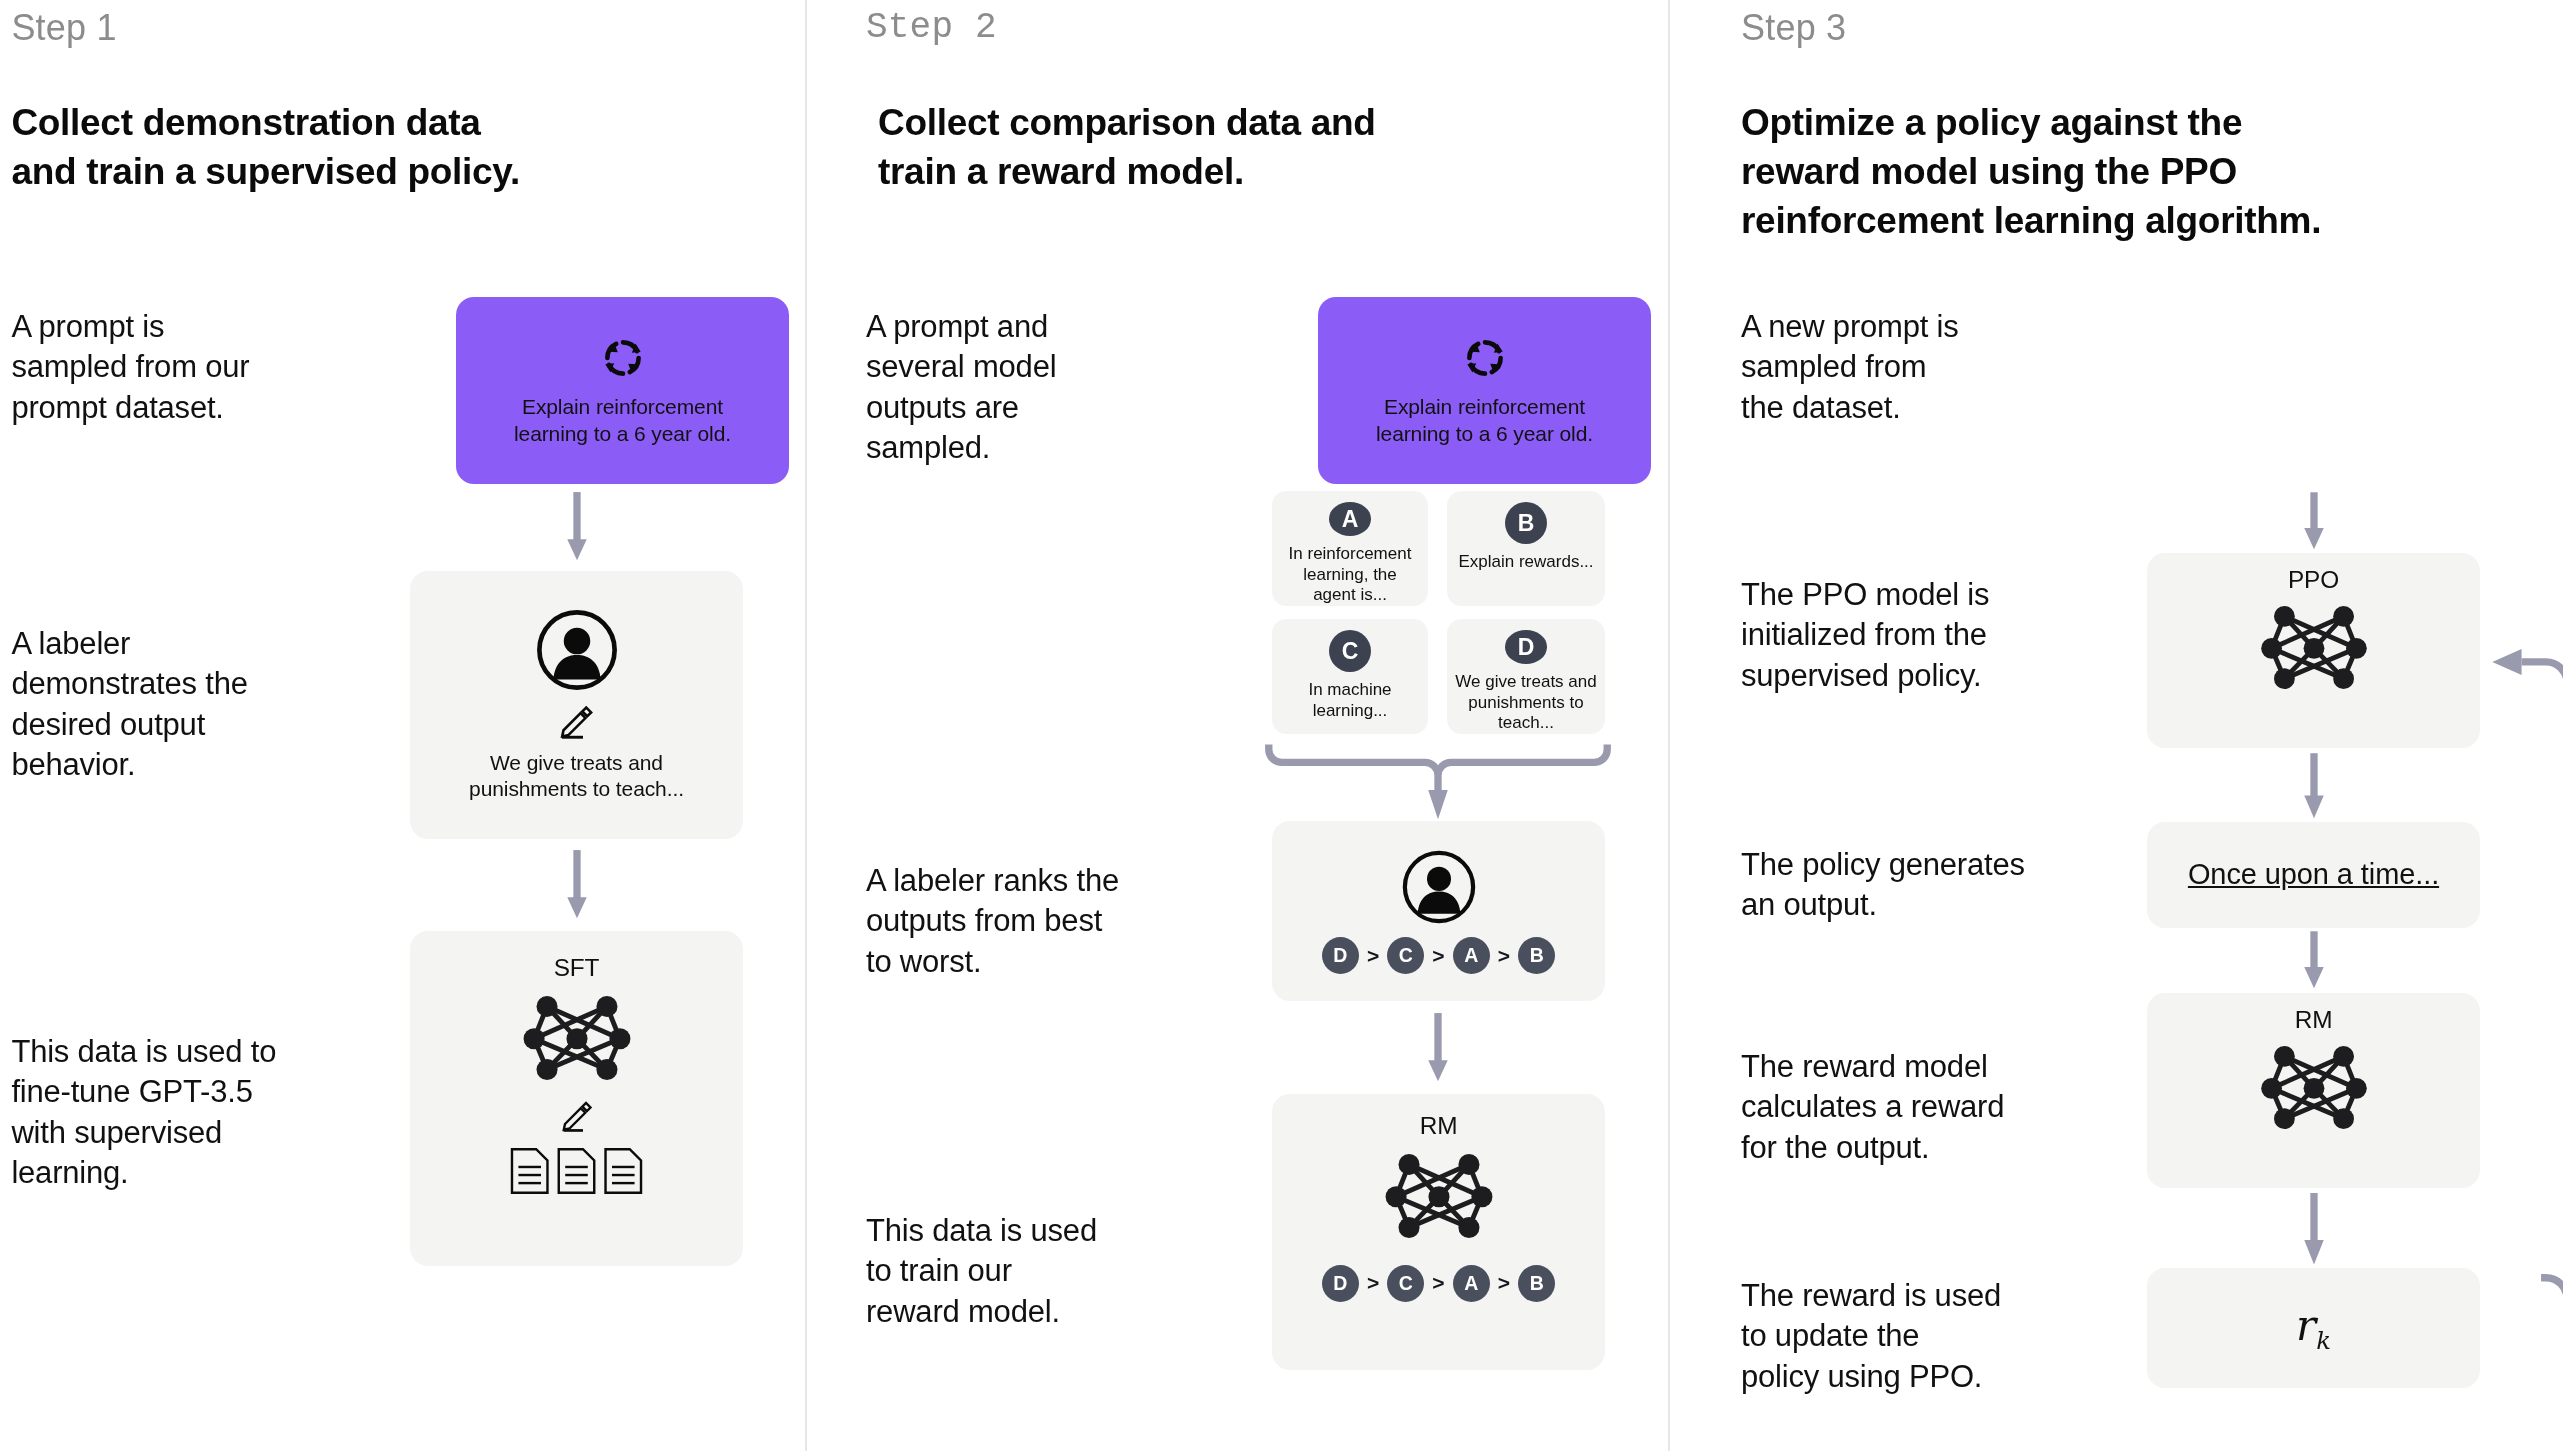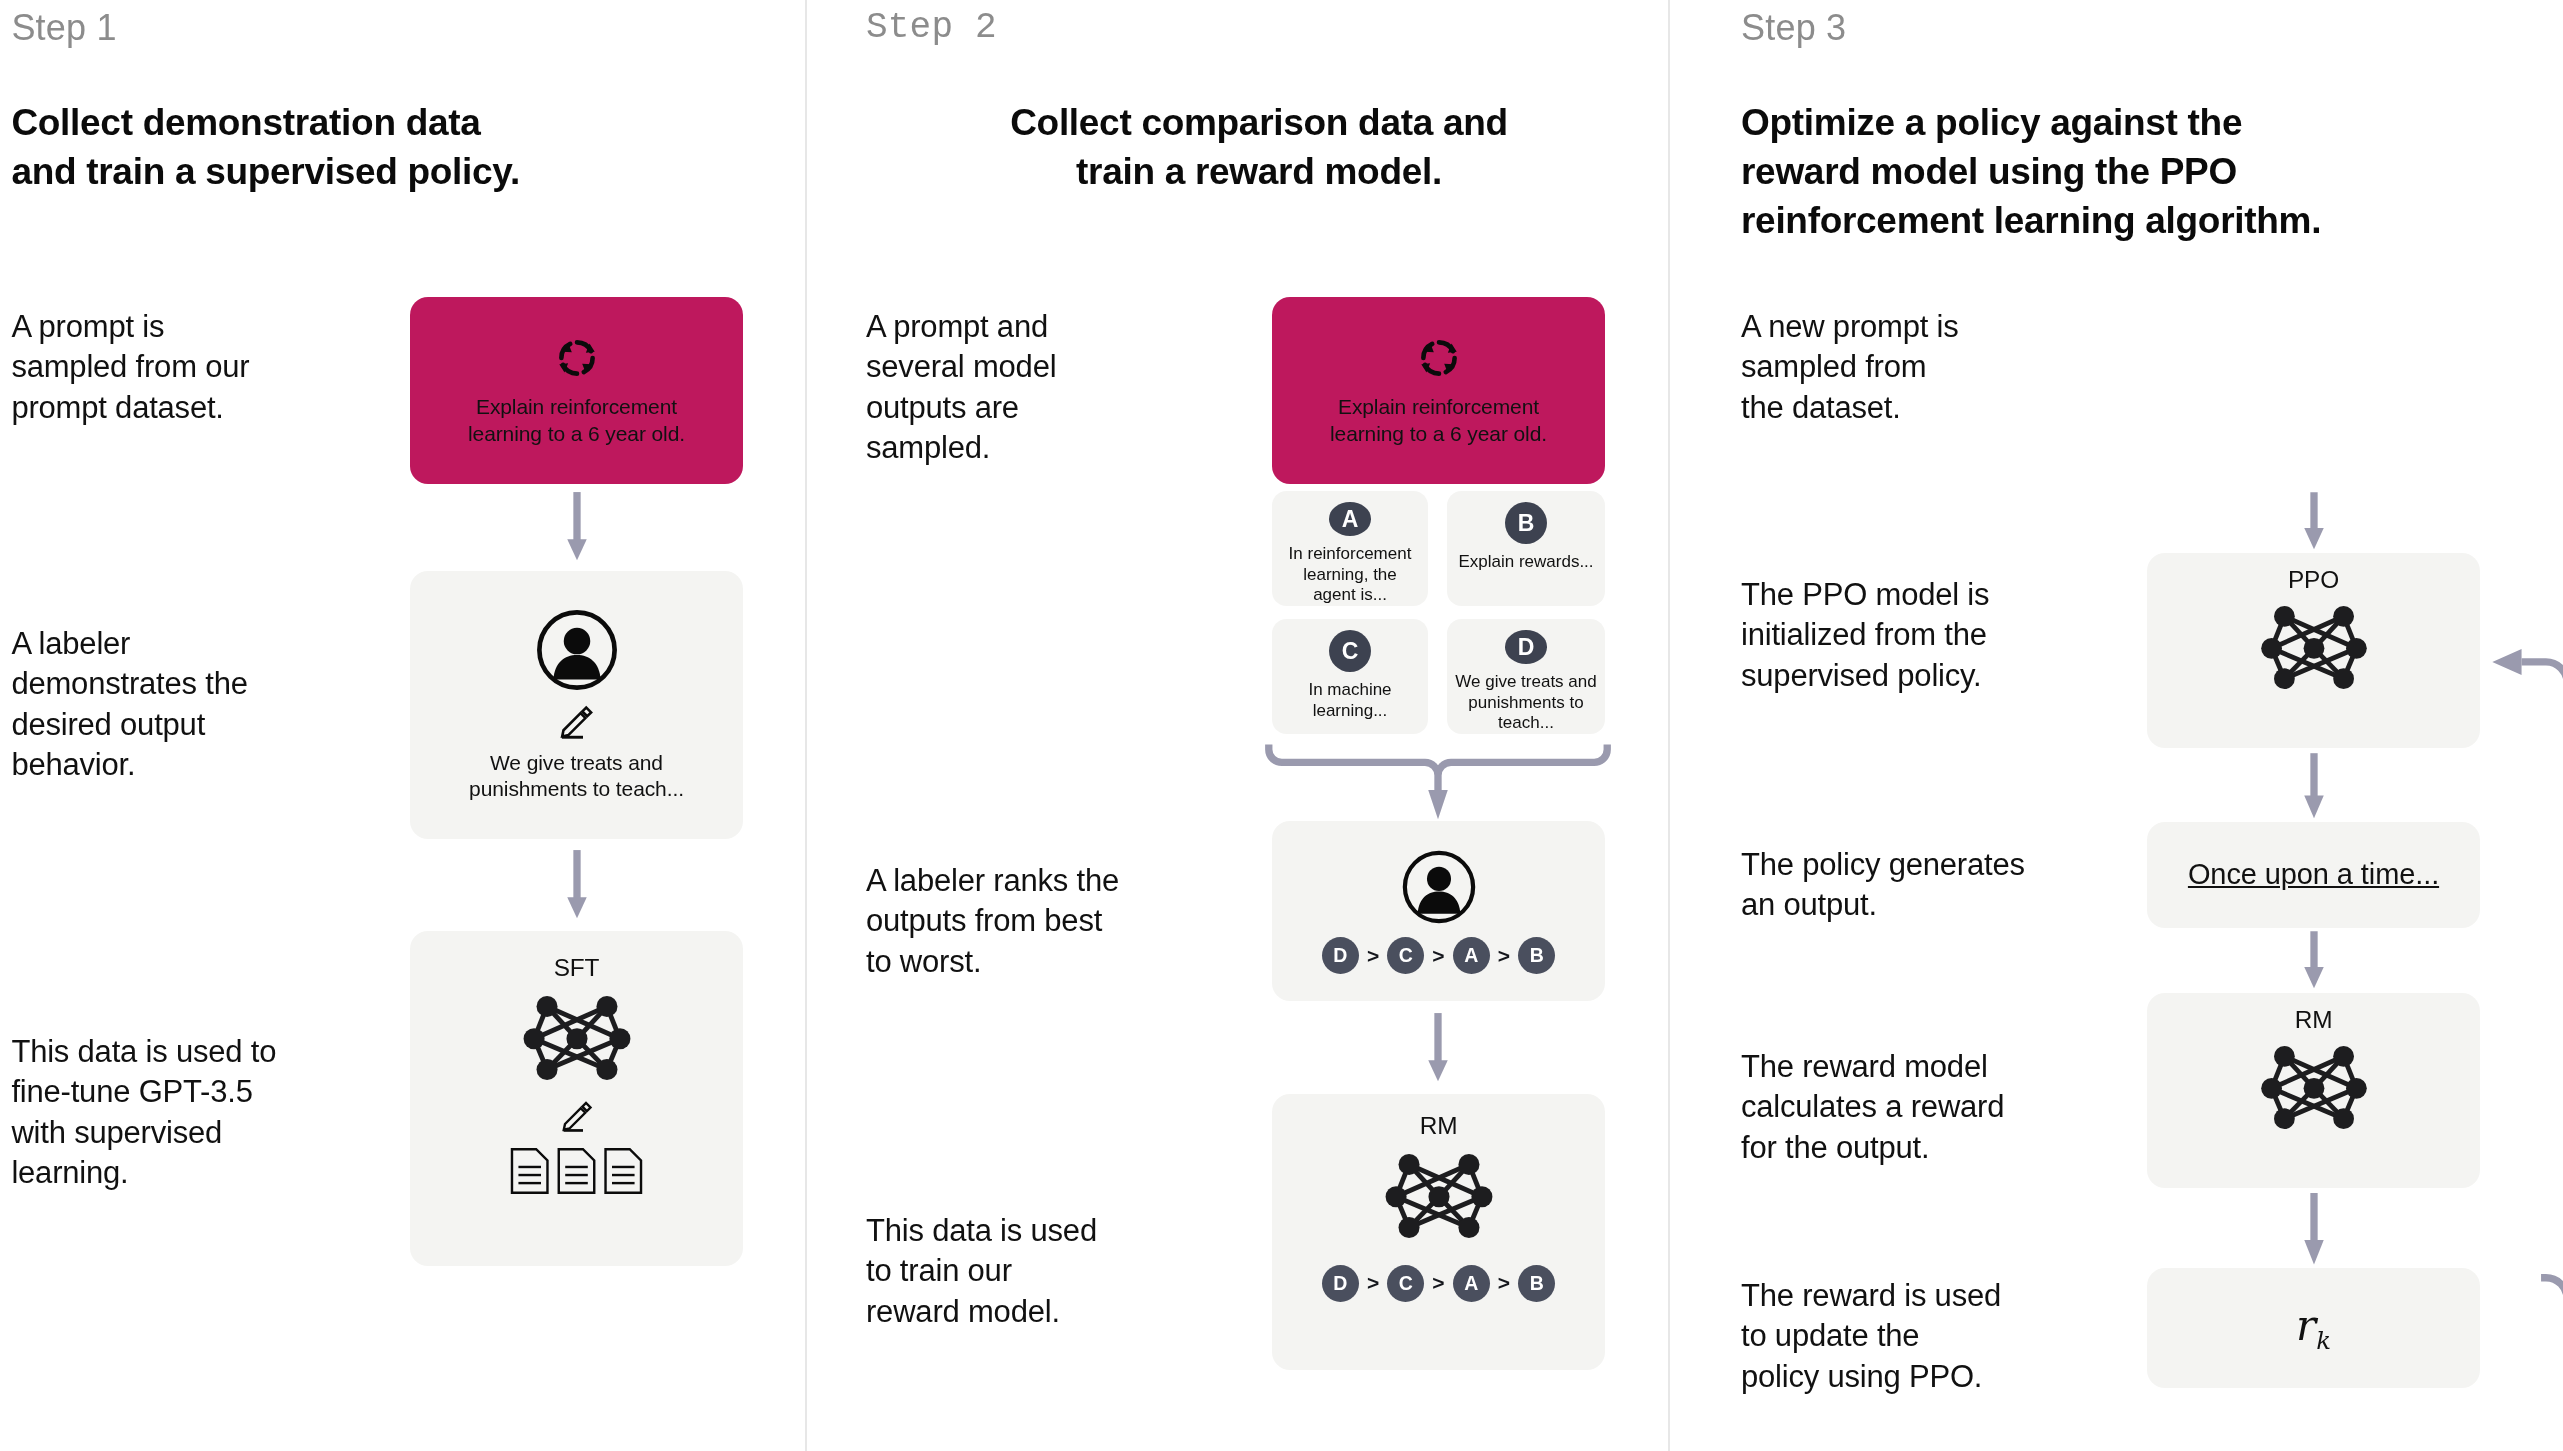--- a/index.html
+++ b/index.html
@@ -40,21 +40,21 @@
   }
 
   
   .box {
     position: absolute;
     border-radius: 18px;
     background: #f4f4f2;
     display: flex; flex-direction: column;
     align-items: center; justify-content: center;
   }
-  .box.green { background: #be185d; }
+  .box.green { background: #8b5cf6; margin-left: 46px; }
   .box-cap {
     font-size: 21px; color: #111; line-height: 1.28;
     text-align: center; letter-spacing: -0.1px;
   }
   .box-title { font-size: 24.4px; color: #111; letter-spacing: -0.2px; }
 
   
   .ocard {
     position: absolute; border-radius: 14.6px; background: #f4f4f2;
     display: flex; flex-direction: column; align-items: center;
@@ -220,21 +220,21 @@
               <line x1="128" y1="46" x2="156" y2="46"></line>
           </g>
         </svg>
       </span>
     </div>
   </div>
 
   <div class="col" id="col2">
 
     <div class="step-label" style="left:59px; top:6.5px;font-family:Liberation Mono, monospace;">Step 2</div>
-    <div class="step-title" style="left:62px; top:59px; width:780px; white-space:pre-line;text-align:center;">Collect comparison data and
+    <div class="step-title" style="left:71px; top:59px; width:780px; white-space:pre-line;">Collect comparison data and
 train a reward model.</div>
 
     <div class="desc" style="left:59px; top:307px; width:349px; white-space:pre-line;">A prompt and
 several model
 outputs are
 sampled.</div>
     <div class="desc" style="left:59px; top:861px; width:374px; white-space:pre-line;">A labeler ranks the
 outputs from best
 to worst.</div>
     <div class="desc" style="left:59px; top:1211px; width:349px; white-space:pre-line;">This data is used

